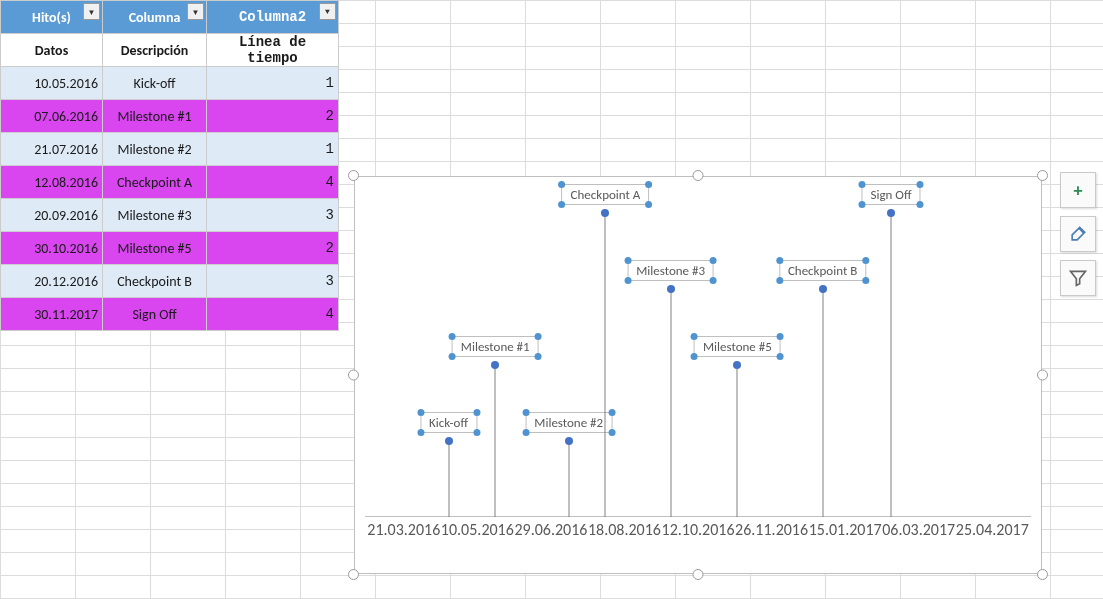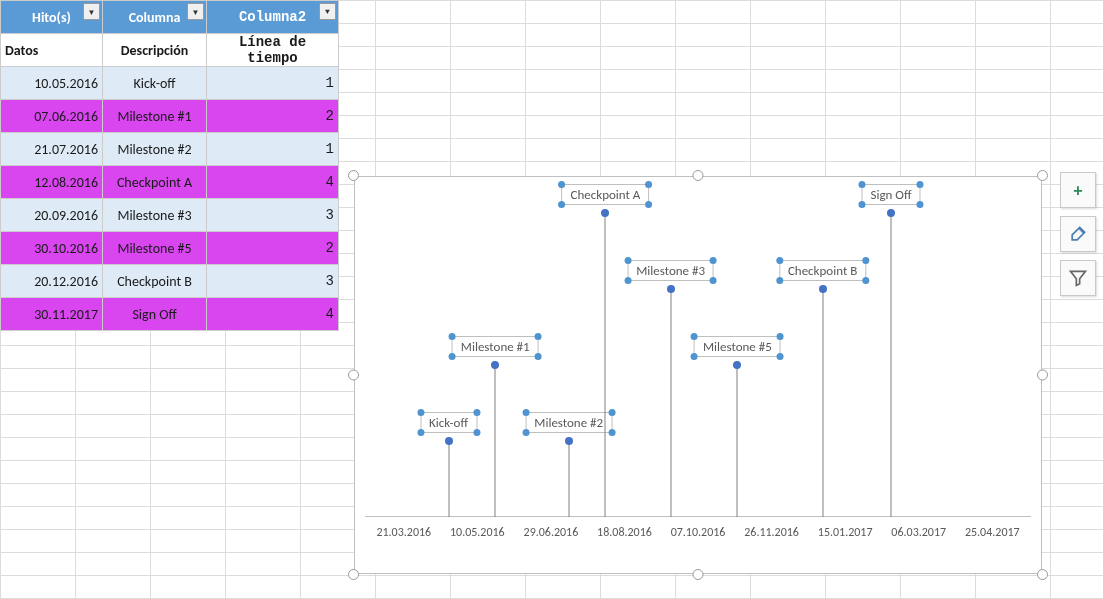--- a/index.html
+++ b/index.html
@@ -54,21 +54,21 @@
     font-size:8px; color:#333;
   }
   .sub-row td {
     background:#fff; font-weight:700;
   }
   .band-even td { background:#DEEBF7; }
   .band-odd td { background:#d946ef; }
   .col-a { width:102px; text-align:right; }
   .col-b { width:104px; text-align:center; }
   .col-c { width:132px; text-align:right;font-family:Liberation Mono, monospace; }
-  .sub-row .col-a { text-align:left; }
+  .sub-row .col-a { text-align:center; }
   .sub-row .col-c { text-align:center; }
 
   
   .chart-wrap {
     position:absolute;
     left:348px; top:170px;
     width:700px; height:410px;
     z-index:5;
   }
   .chart-area {
@@ -92,21 +92,21 @@
   .plot {
     position:absolute; left:10px; right:10px; top:10px; bottom:30px;
   }
   .x-axis {
     position:absolute; left:0; right:0; bottom:26px;
     border-top:1px solid #bfbfbf;
   }
   .x-labels {
     position:absolute; left:0; right:0; bottom:4px;
     display:flex; justify-content:space-between;
-    font-size:12px; color:#595959;
+    font-size:16px; color:#595959;
     padding:0 2px;
   }
   .x-labels span { flex:1; text-align:center; white-space:nowrap; }
 
   .ms {
     position:absolute;
     transform:translateX(-50%);
   }
   .ms .stem {
     position:absolute; left:50%; top:0; bottom:0;
@@ -237,21 +237,21 @@
     <div class="sel-handle sh-br"></div>
 
     <div class="chart-area">
       <div class="plot" id="plot">
         <div class="x-axis"></div>
         <div class="x-labels" id="xlabels">
             <span>21.03.2016</span>
             <span>10.05.2016</span>
             <span>29.06.2016</span>
             <span>18.08.2016</span>
-            <span>07.10.2016</span>
+            <span>12.10.2016</span>
             <span>26.11.2016</span>
             <span>15.01.2017</span>
             <span>06.03.2017</span>
             <span>25.04.2017</span>
           </div>
       <div class="ms" style="left: 83.5px; bottom: 26px; height: 76px; width: 2px;">
             <div class="stem"></div>
             <div class="dot"></div>
             <div class="label"><span>Kick-off</span><span class="lh lh-tl"></span><span class="lh lh-tr"></span><span class="lh lh-bl"></span><span class="lh lh-br"></span></div>
           </div>

